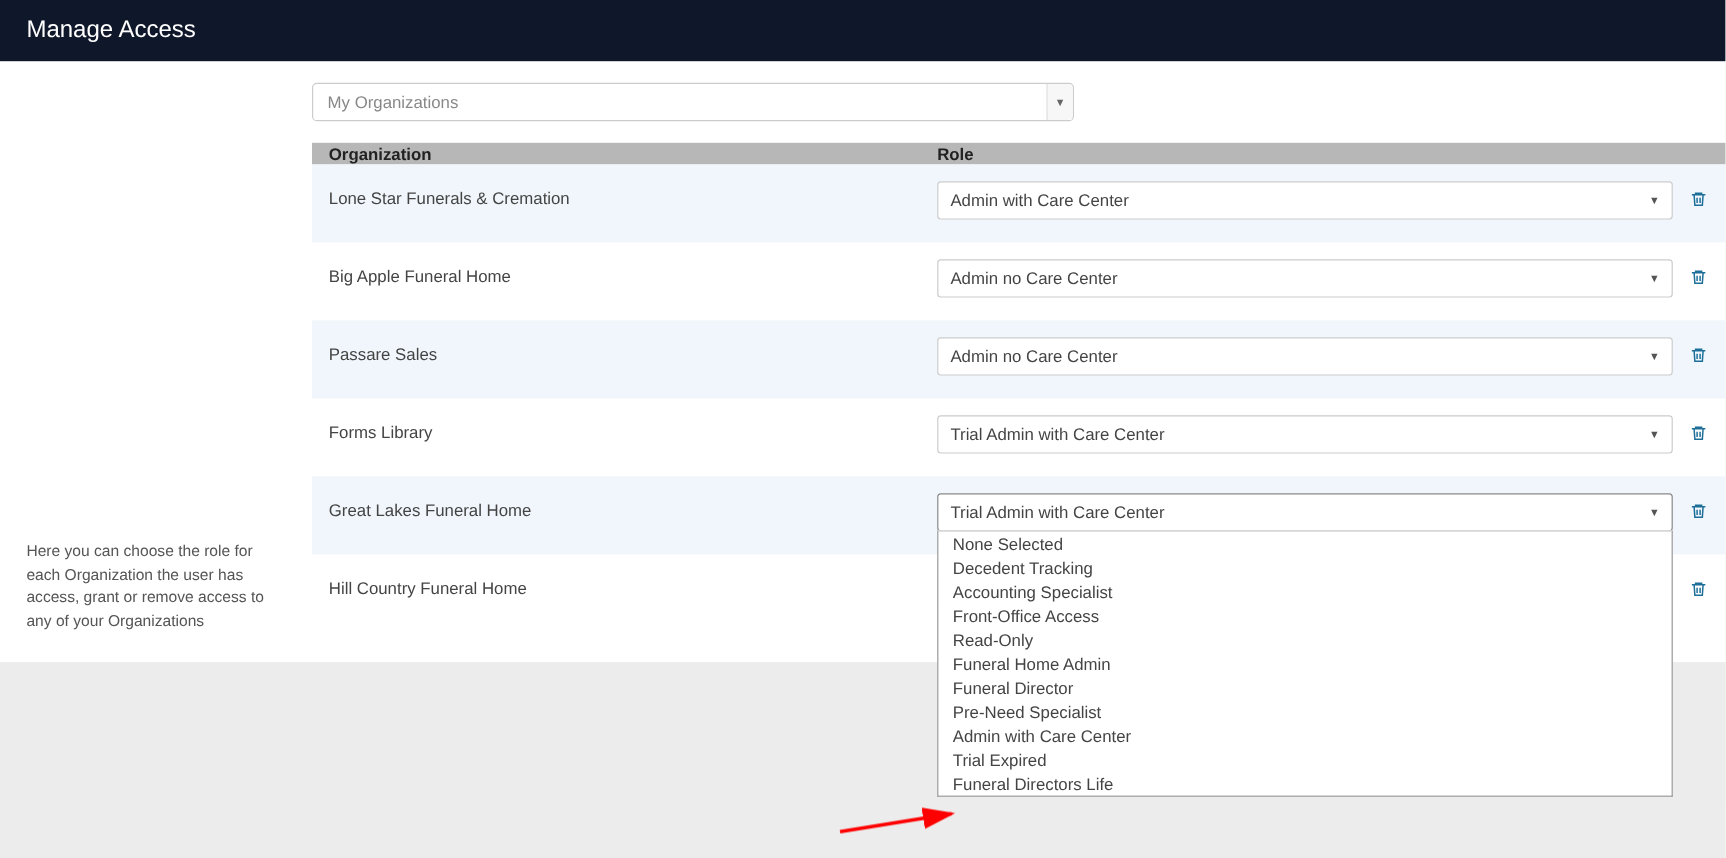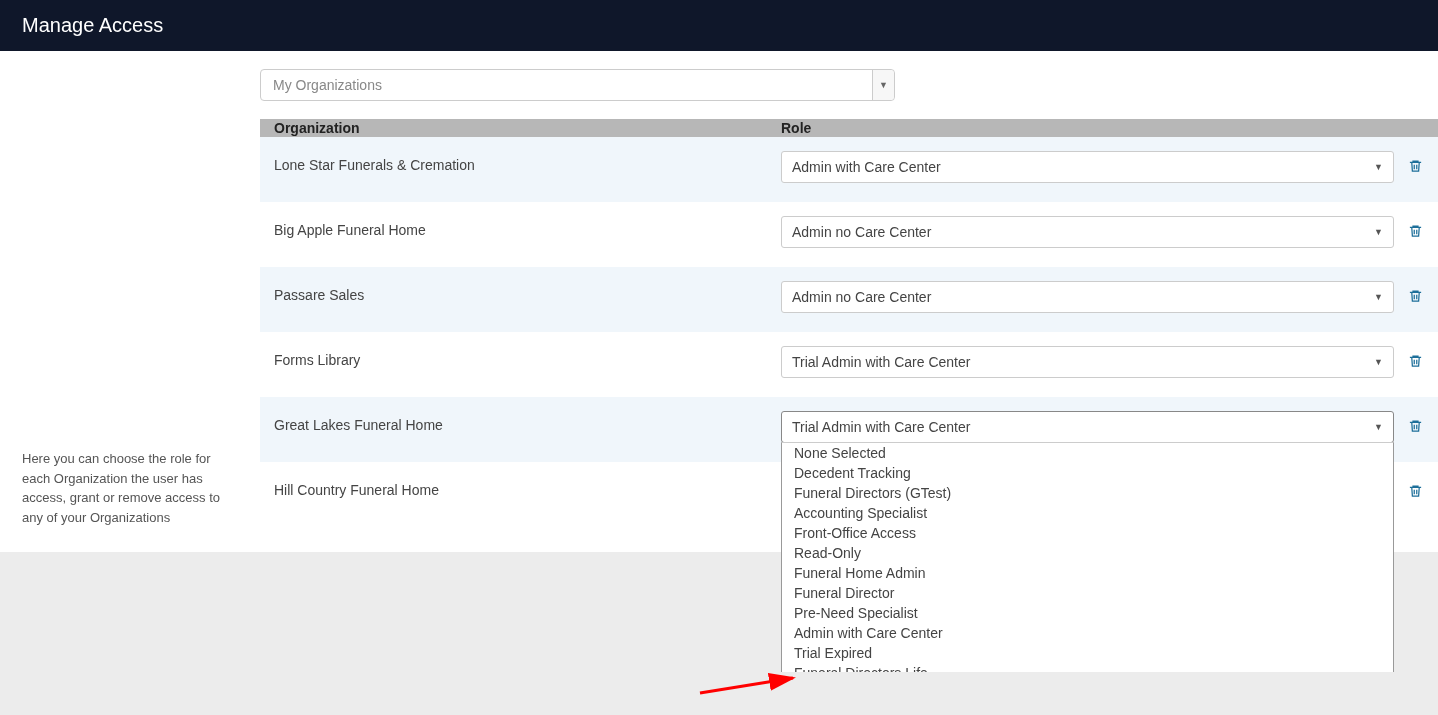--- a/index.html
+++ b/index.html
@@ -256,21 +256,20 @@
         <div class="org-name">Great Lakes Funeral Home</div>
         <div class="role-cell">
           <div style="flex:1;position:relative;">
             <div class="role-select open">
               <span>Trial Admin with Care Center</span>
               <span class="caret">▼</span>
             </div>
             <div class="dropdown-list" id="dropdown-list">
                 <div class="opt">None Selected</div>
                 <div class="opt">Decedent Tracking</div>
-                <div class="opt">Funeral Directors (GTest)</div>
                 <div class="opt">Accounting Specialist</div>
                 <div class="opt">Front-Office Access</div>
                 <div class="opt">Read-Only</div>
                 <div class="opt">Funeral Home Admin</div>
                 <div class="opt">Funeral Director</div>
                 <div class="opt">Pre-Need Specialist</div>
                 <div class="opt">Admin with Care Center</div>
                 <div class="opt">Trial Expired</div>
                 <div class="opt">Funeral Directors Life</div>
               </div>

